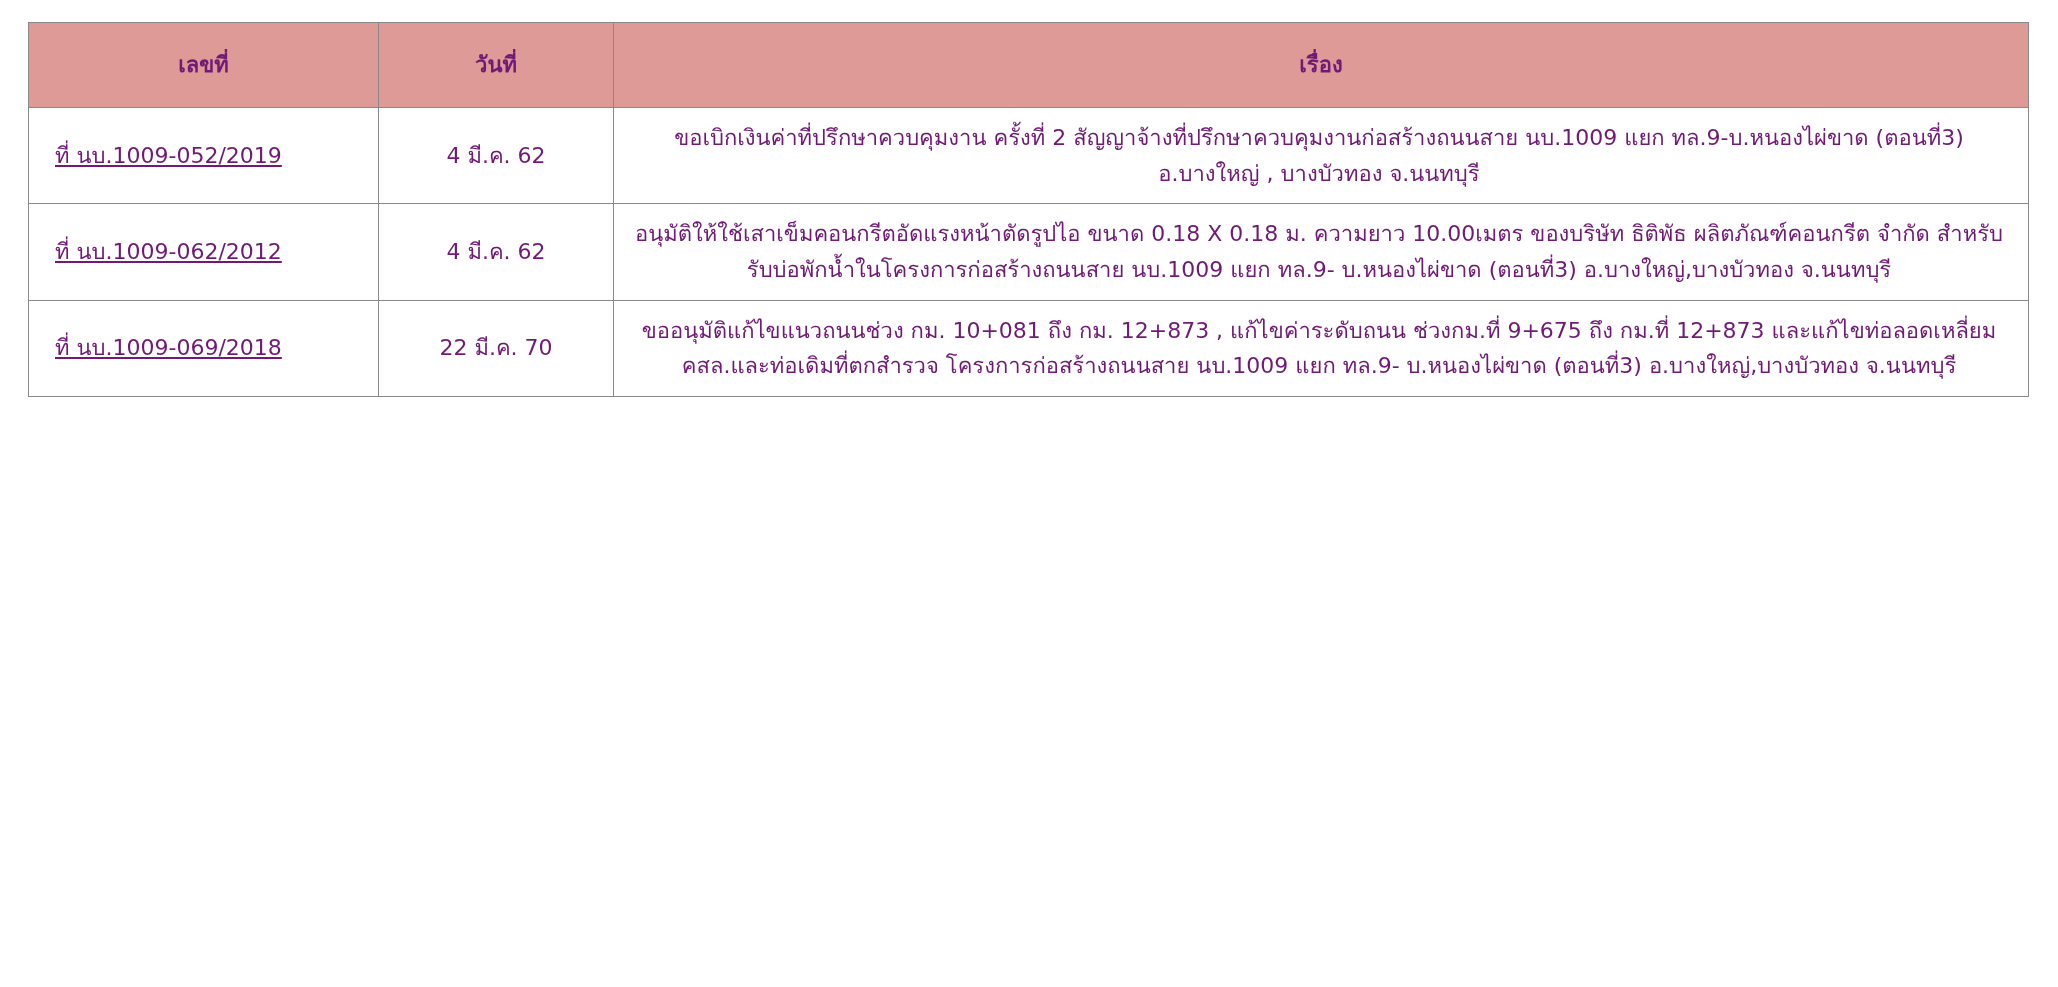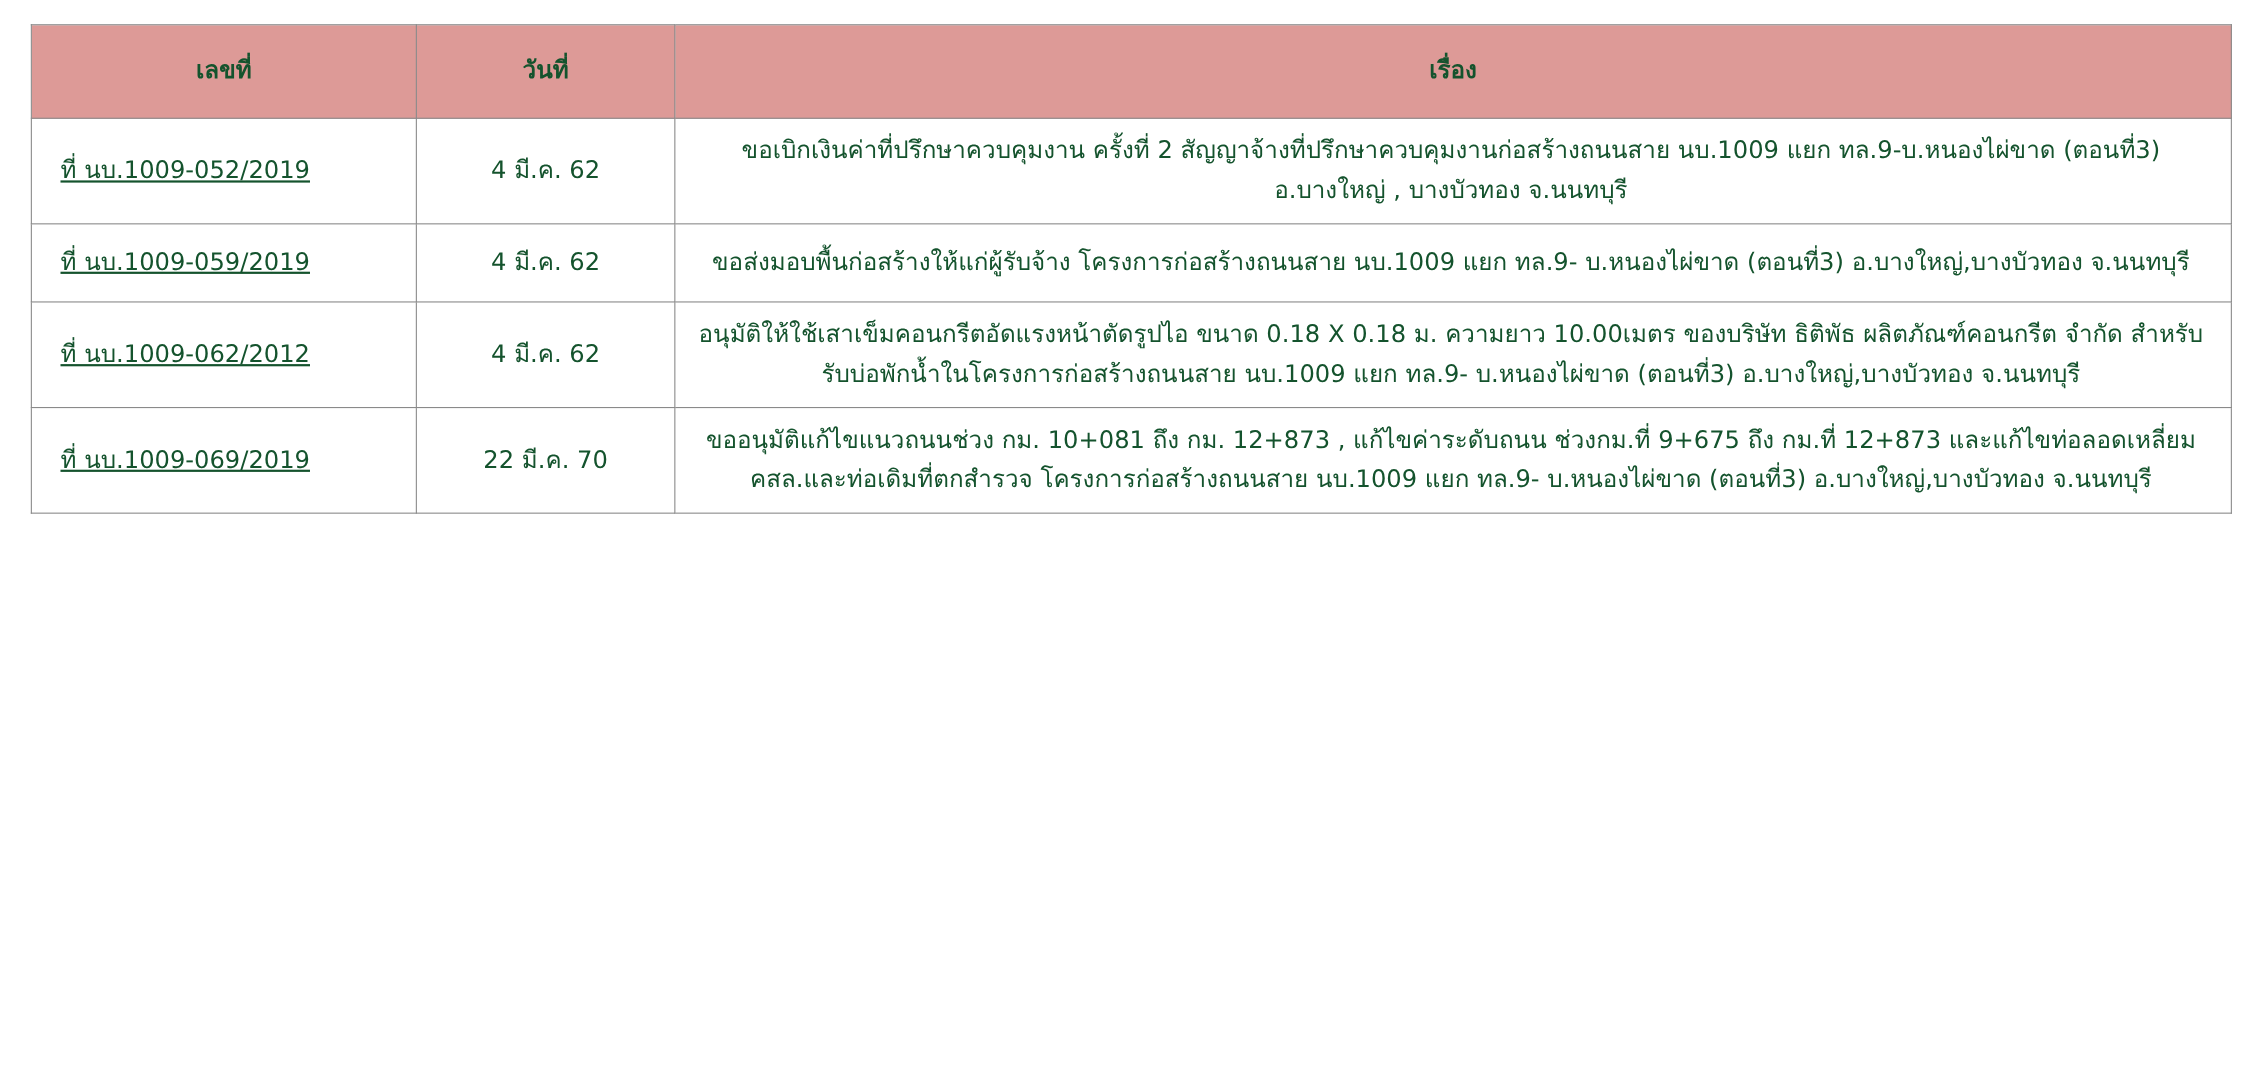--- a/index.html
+++ b/index.html
@@ -20,21 +20,21 @@
     border-collapse: collapse;
     width: 2000px;
     table-layout: fixed;
   }
   table.doc-table th,
   table.doc-table td {
     border: 1px solid #8a8a8a;
     vertical-align: middle;
     font-size: 22px;
     line-height: 1.62;
-    color: #14532d;
+    color: #701a75;
   }
   table.doc-table thead th {
     background: #dd9a97;
     text-align: center;
     font-weight: bold;
     height: 72px;
     padding: 6px 8px;
   }
   col.col-no { width: 350px; }
   col.col-date { width: 235px; }
@@ -71,29 +71,24 @@
         <th>เรื่อง</th>
       </tr>
     </thead>
     <tbody>
       <tr>
         <td class="cell-no">ที่ นบ.1009-052/2019</td>
         <td class="cell-date">4 มี.ค. 62</td>
         <td class="cell-subject"> ขอเบิกเงินค่าที่ปรึกษาควบคุมงาน ครั้งที่ 2 สัญญาจ้างที่ปรึกษาควบคุมงานก่อสร้างถนนสาย นบ.1009 แยก ทล.9-บ.หนองไผ่ขาด (ตอนที่3) อ.บางใหญ่ , บางบัวทอง จ.นนทบุรี</td>
       </tr>
       <tr>
-        <td class="cell-no">ที่ นบ.1009-059/2019</td>
-        <td class="cell-date">4 มี.ค. 62</td>
-        <td class="cell-subject">ขอส่งมอบพื้นก่อสร้างให้แก่ผู้รับจ้าง  โครงการก่อสร้างถนนสาย นบ.1009 แยก ทล.9-  บ.หนองไผ่ขาด (ตอนที่3) อ.บางใหญ่,บางบัวทอง จ.นนทบุรี</td>
-      </tr>
-      <tr>
         <td class="cell-no">ที่ นบ.1009-062/2012</td>
         <td class="cell-date">4 มี.ค. 62</td>
         <td class="cell-subject">อนุมัติให้ใช้เสาเข็มคอนกรีตอัดแรงหน้าตัดรูปไอ ขนาด 0.18 X 0.18 ม. ความยาว 10.00เมตร ของบริษัท ธิติพัธ ผลิตภัณฑ์คอนกรีต จำกัด สำหรับรับบ่อพักน้ำในโครงการก่อสร้างถนนสาย นบ.1009 แยก ทล.9-  บ.หนองไผ่ขาด (ตอนที่3) อ.บางใหญ่,บางบัวทอง จ.นนทบุรี</td>
       </tr>
       <tr>
-        <td class="cell-no">ที่ นบ.1009-069/2019</td>
+        <td class="cell-no">ที่ นบ.1009-069/2018</td>
         <td class="cell-date">22 มี.ค. 70</td>
         <td class="cell-subject">ขออนุมัติแก้ไขแนวถนนช่วง กม. 10+081 ถึง กม. 12+873 , แก้ไขค่าระดับถนน ช่วงกม.ที่ 9+675 ถึง กม.ที่ 12+873 และแก้ไขท่อลอดเหลี่ยม คสล.และท่อเดิมที่ตกสำรวจ โครงการก่อสร้างถนนสาย นบ.1009 แยก ทล.9-  บ.หนองไผ่ขาด (ตอนที่3) อ.บางใหญ่,บางบัวทอง จ.นนทบุรี</td>
       </tr>
     </tbody>
   </table>
 </div>
 
 </body></html>

